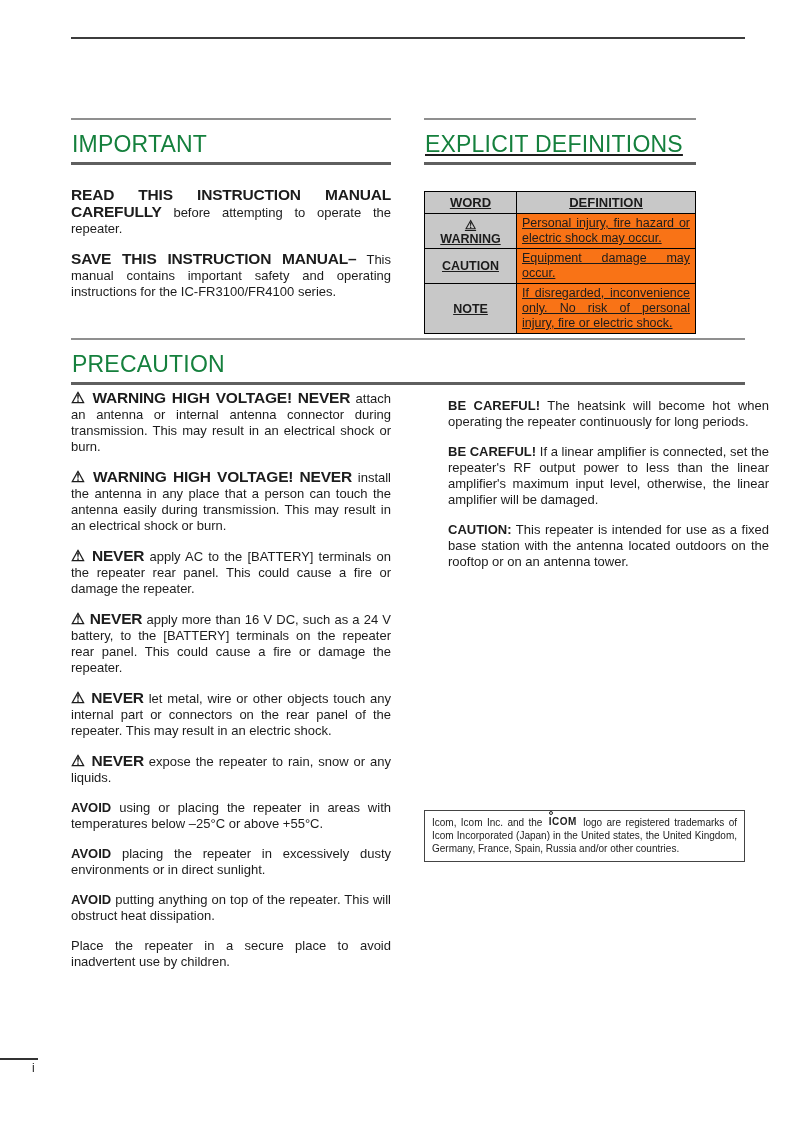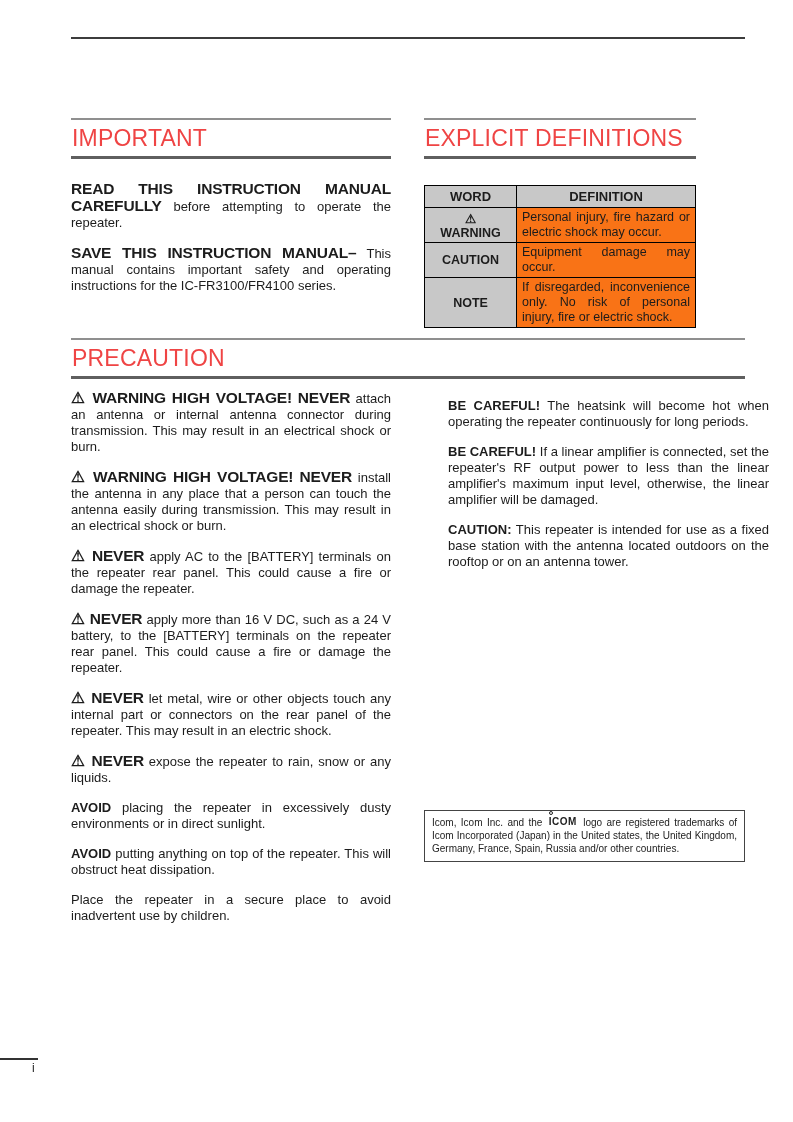--- a/index.html
+++ b/index.html
@@ -6,26 +6,26 @@
   html,body { background:#ffffff; }
   .page {
     position:relative; width:793px; height:1122px; background:#ffffff;
     font-family:"Liberation Sans", sans-serif; color:#1c1c1c; overflow:hidden;
   }
   .top-rule { position:absolute; left:71px; top:37px; width:674px; height:2px; background:#3c3c3c; }
 
   .sec-head {
     border-top:2px solid #8f8f8f;
     border-bottom:3px solid #5f5f5f;
-    padding:5px 0 4px 1px;
-    font-size:23px; font-weight:normal; letter-spacing:0.2px; color:#ef4444;
+    padding:11px 0 4px 1px;
+    font-size:23px; font-weight:normal; letter-spacing:0.2px; color:#15803d;
   }
 
   .col-left  { position:absolute; left:71px;  top:118px; width:320px; }
-  .col-right { position:absolute; left:424px; top:118px; width:272px; }
+  .col-right { position:absolute; left:424px; top:118px; width:272px;text-decoration:underline; }
 
   .para { font-size:13px; line-height:16px; text-align:justify; margin-bottom:14px; }
   .para .lead    { font-weight:bold; }
   .para .lead-xl { font-weight:bold; font-size:15.5px; letter-spacing:-0.2px; }
   .col-left .first-para { margin-top:22px; }
 
   
   .def-table { width:100%; border-collapse:collapse; margin-top:26px; }
   .def-table th, .def-table td { border:1.5px solid #000; }
   .def-table th {
@@ -103,20 +103,21 @@
     <h1 class="sec-head">PRECAUTION</h1>
   </div>
 
   <div class="prec-left">
     <p class="para"><span class="lead-xl">⚠ WARNING HIGH VOLTAGE! NEVER</span><span> attach an antenna or internal antenna connector during transmission. This may result in an electrical shock or burn.</span></p>
     <p class="para"><span class="lead-xl">⚠ WARNING HIGH VOLTAGE! NEVER</span><span> install the antenna in any place that a person can touch the antenna easily during transmission. This may result in an electrical shock or burn.</span></p>
     <p class="para"><span class="lead-xl">⚠ NEVER</span><span> apply AC to the [BATTERY] terminals on the repeater rear panel. This could cause a fire or damage the repeater.</span></p>
     <p class="para"><span class="lead-xl">⚠ NEVER</span><span> apply more than 16 V DC, such as a 24 V battery, to the [BATTERY] terminals on the repeater rear panel. This could cause a fire or damage the repeater.</span></p>
     <p class="para"><span class="lead-xl">⚠ NEVER</span><span> let metal, wire or other objects touch any internal part or connectors on the rear panel of the repeater. This may result in an electric shock.</span></p>
     <p class="para"><span class="lead-xl">⚠ NEVER</span><span> expose the repeater to rain, snow or any liquids.</span></p>
+    <p class="para"><span class="lead">AVOID</span><span> using or placing the repeater in areas with temperatures below –25°C or above +55°C.</span></p>
     <p class="para"><span class="lead">AVOID</span><span> placing the repeater in excessively dusty environments or in direct sunlight.</span></p>
     <p class="para"><span class="lead">AVOID</span><span> putting anything on top of the repeater. This will obstruct heat dissipation.</span></p>
     <p class="para"><span class="lead"></span><span>Place the repeater in a secure place to avoid inadvertent use by children.</span></p>
   </div>
 
   <div class="prec-right">
     <p class="para"><span class="lead">BE CAREFUL!</span><span> The heatsink will become hot when operating the repeater continuously for long periods.</span></p>
     <p class="para"><span class="lead">BE CAREFUL!</span><span> If a linear amplifier is connected, set the repeater's RF output power to less than the linear amplifier's maximum input level, otherwise, the linear amplifier will be damaged.</span></p>
     <p class="para"><span class="lead">CAUTION:</span><span> This repeater is intended for use as a fixed base station with the antenna located outdoors on the rooftop or on an antenna tower.</span></p>
   </div>

